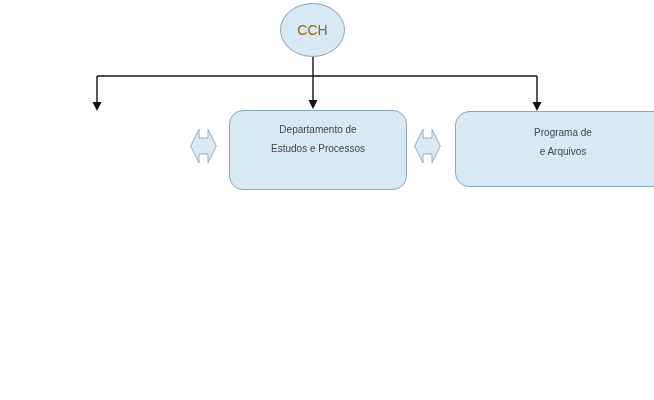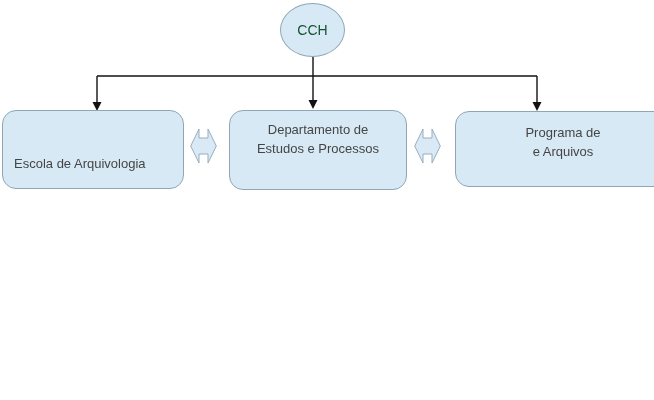--- a/index.html
+++ b/index.html
@@ -22,31 +22,31 @@
     left: 280px; top: 3px;
     width: 65px; height: 54px;
     background: #d7e9f5;
     border: 1px solid #8ea6b4;
     border-radius: 50%;
     box-sizing: border-box;
     display: flex;
     align-items: center;
     justify-content: center;
     font-size: 14px;
-    color: #14532d;
+    color: #a16207;
   }
   .node-box {
     position: absolute;
     background: #d7e9f5;
     border: 1px solid #8fa7b5;
     border-radius: 14px;
     box-sizing: border-box;
     overflow: hidden;
     color: #454545;
-    font-size: 13px;
+    font-size: 10px;
   }
   .box-escola   { left: 2px;   top: 110px; width: 182px; height: 79px; }
   .box-depto    { left: 229px; top: 110px; width: 178px; height: 80px; }
   .box-programa { left: 455px; top: 111px; width: 216px; height: 76px; }
   .text-block {
     position: absolute;
     left: 0; right: 0;
     text-align: center;
     line-height: 18.5px;
     white-space: nowrap;
@@ -79,25 +79,20 @@
       <polygon points="92.5,102 101.5,102 97,111"></polygon>
       <polygon points="308.5,100 317.5,100 313,109"></polygon>
       <polygon points="532.5,102 541.5,102 537,111"></polygon>
     </g>
   </svg>
 
   <div class="root-node">
     <span>CCH</span>
   </div>
 
-  <div class="node-box box-escola">
-    <div class="text-block">
-      <div>Escola de Arquivologia</div>
-    </div>
-  </div>
 
   <div class="node-box box-depto">
     <div class="text-block">
       <div>Departamento de</div>
       <div>Estudos e Processos</div>
     </div>
   </div>
 
   <div class="node-box box-programa">
     <div class="text-block">

